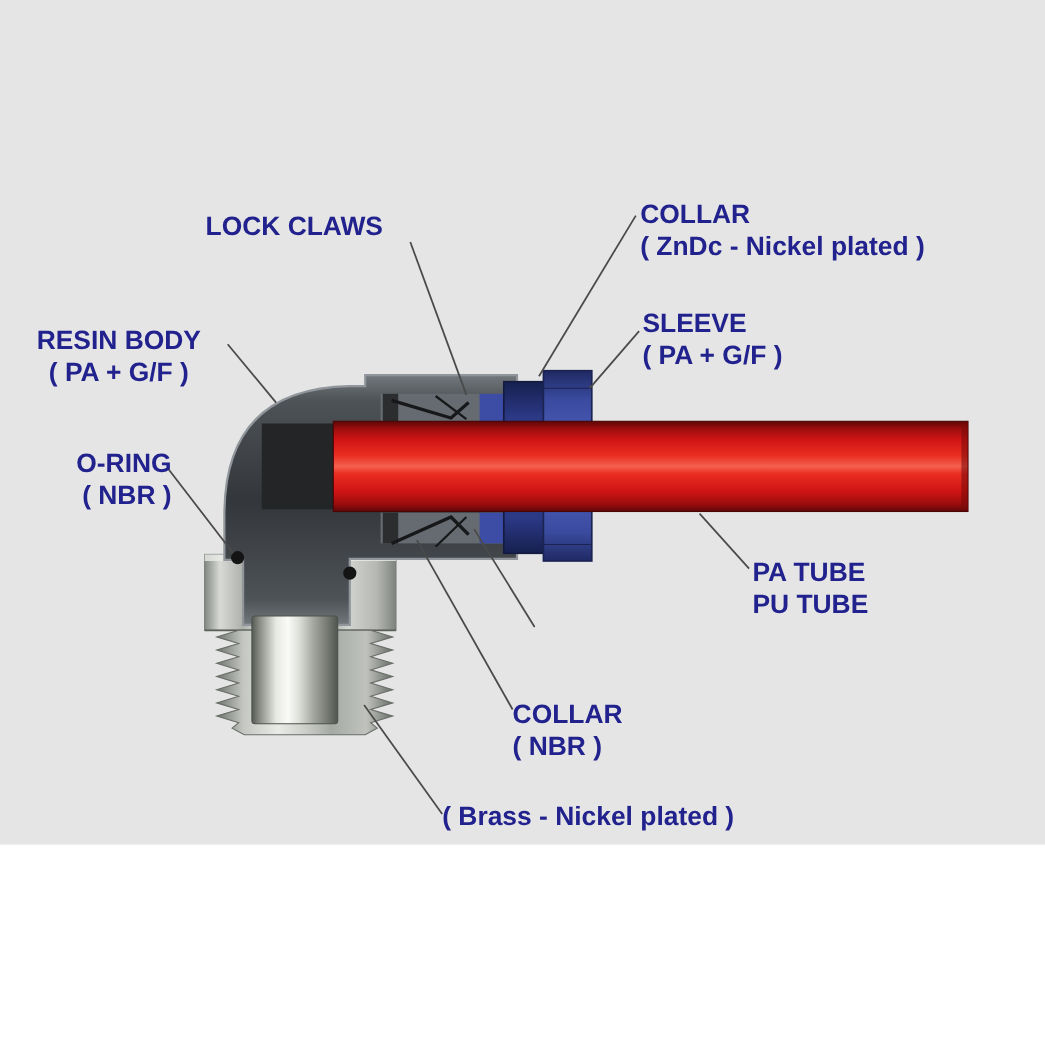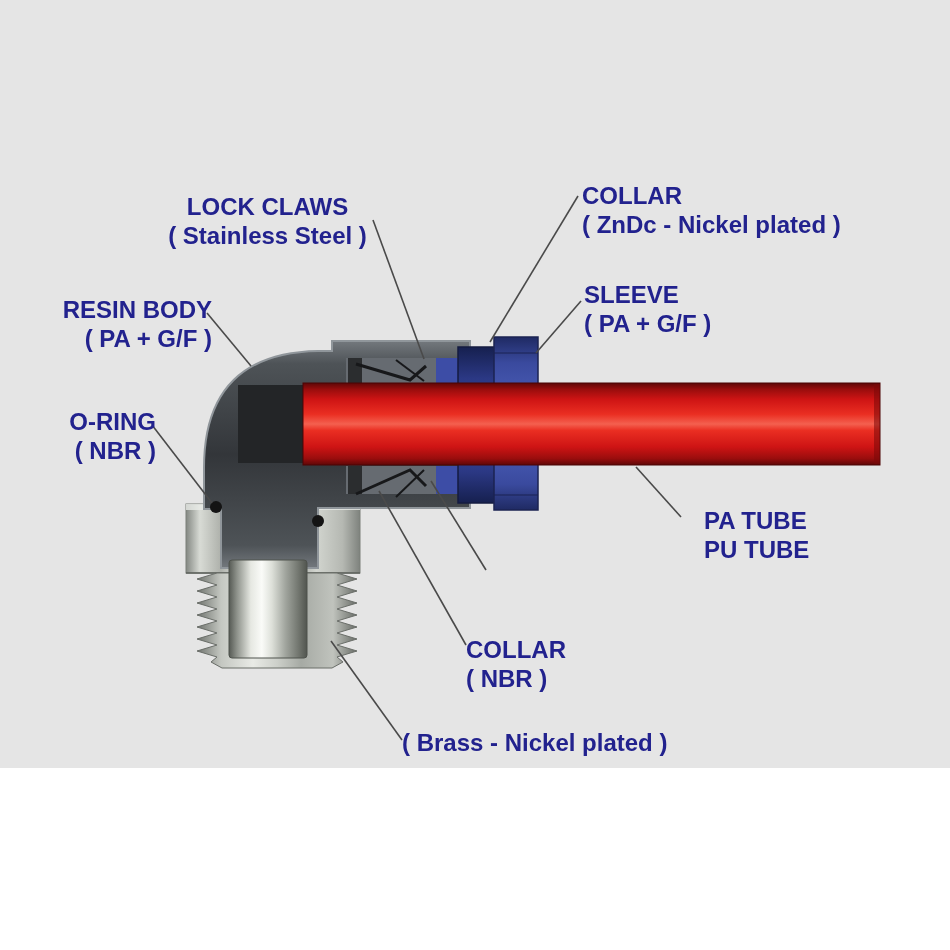--- a/index.html
+++ b/index.html
@@ -126,44 +126,43 @@
       <line x1="152" y1="425" x2="212" y2="503"></line>
       <line x1="681" y1="517" x2="636" y2="467"></line>
       <line x1="486" y1="570" x2="431" y2="481"></line>
       <line x1="466" y1="645" x2="379" y2="491"></line>
       <line x1="402" y1="740" x2="331" y2="641"></line>
     </g>
   </svg>
 
   <div class="lbl" style="left:160px;top:192px;width:215px;text-align:center">
     <span>LOCK CLAWS</span>
-    <span>( Stainless Steel )</span>
   </div>
 
   <div class="lbl" style="left:582px;top:181px">
     <span>COLLAR</span>
     <span>( ZnDc - Nickel plated )</span>
   </div>
 
   <div class="lbl" style="left:584px;top:280px">
     <span>SLEEVE</span>
     <span>( PA + G/F )</span>
   </div>
 
-  <div class="lbl" style="left:36px;top:295px;width:176px;text-align:right">
+  <div class="lbl" style="left:20px;top:295px;width:176px;text-align:center">
     <span>RESIN BODY</span>
     <span>( PA + G/F )</span>
   </div>
 
   <div class="lbl" style="left:50px;top:407px;width:106px;text-align:right">
     <span>O-RING</span>
     <span>( NBR )</span>
   </div>
 
-  <div class="lbl" style="left:704px;top:506px">
+  <div class="lbl" style="left:684px;top:506px">
     <span>PA TUBE</span>
     <span>PU TUBE</span>
   </div>
 
 
   <div class="lbl" style="left:466px;top:635px">
     <span>COLLAR</span>
     <span>( NBR )</span>
   </div>
 

